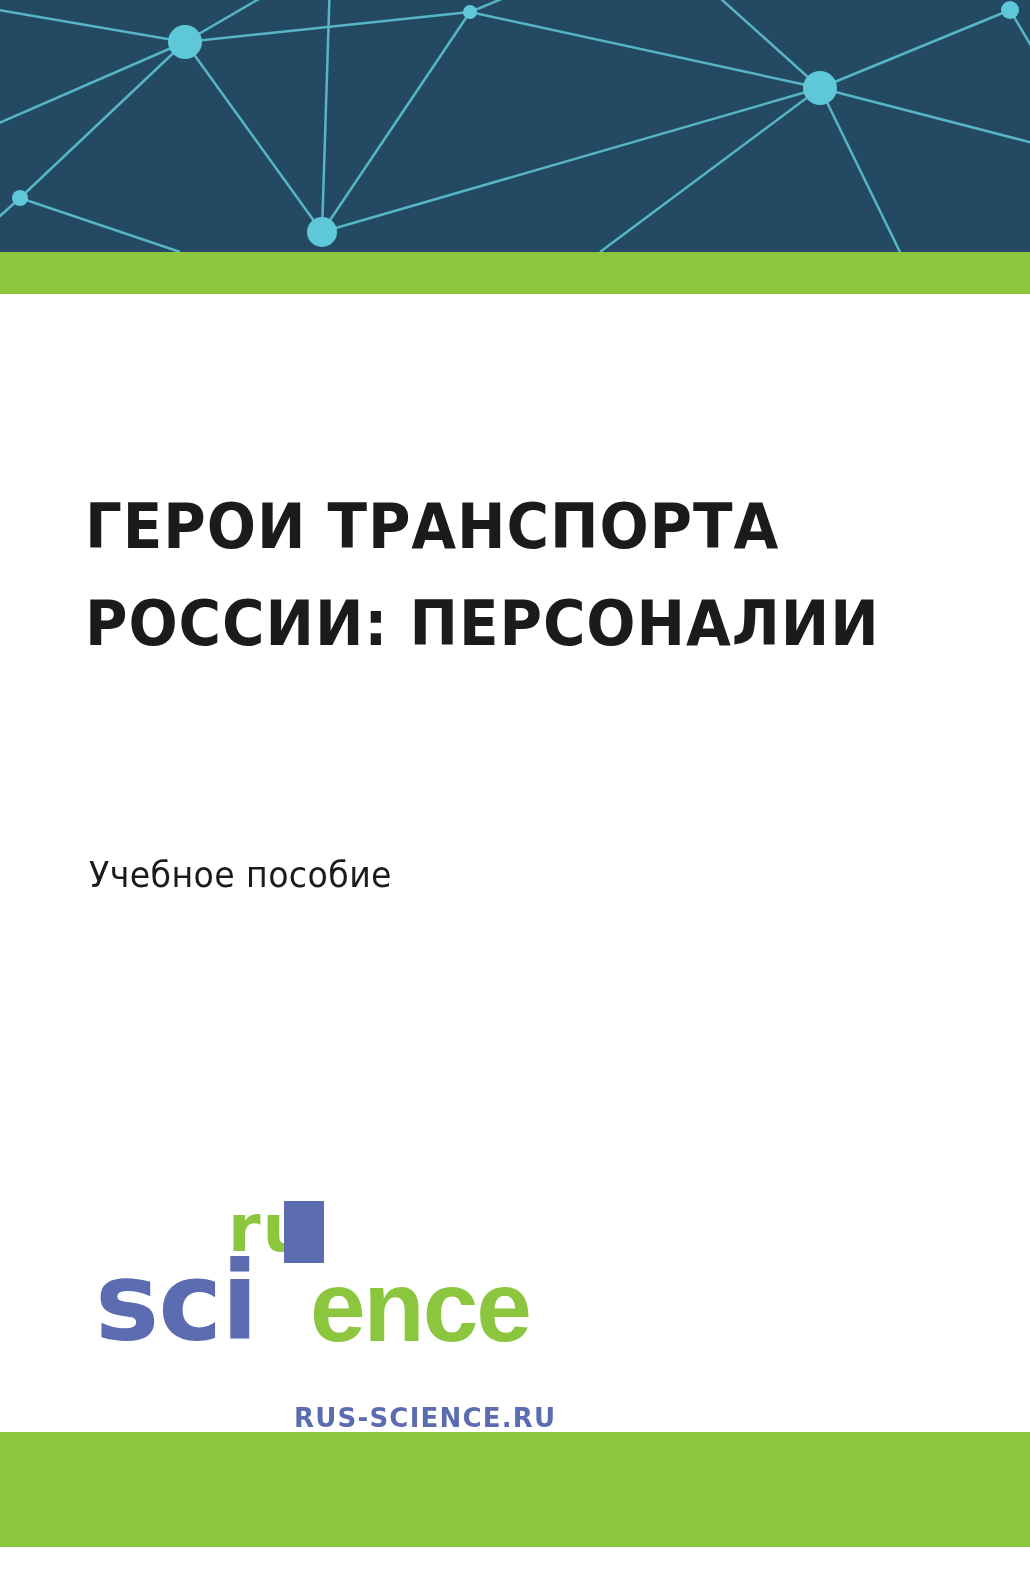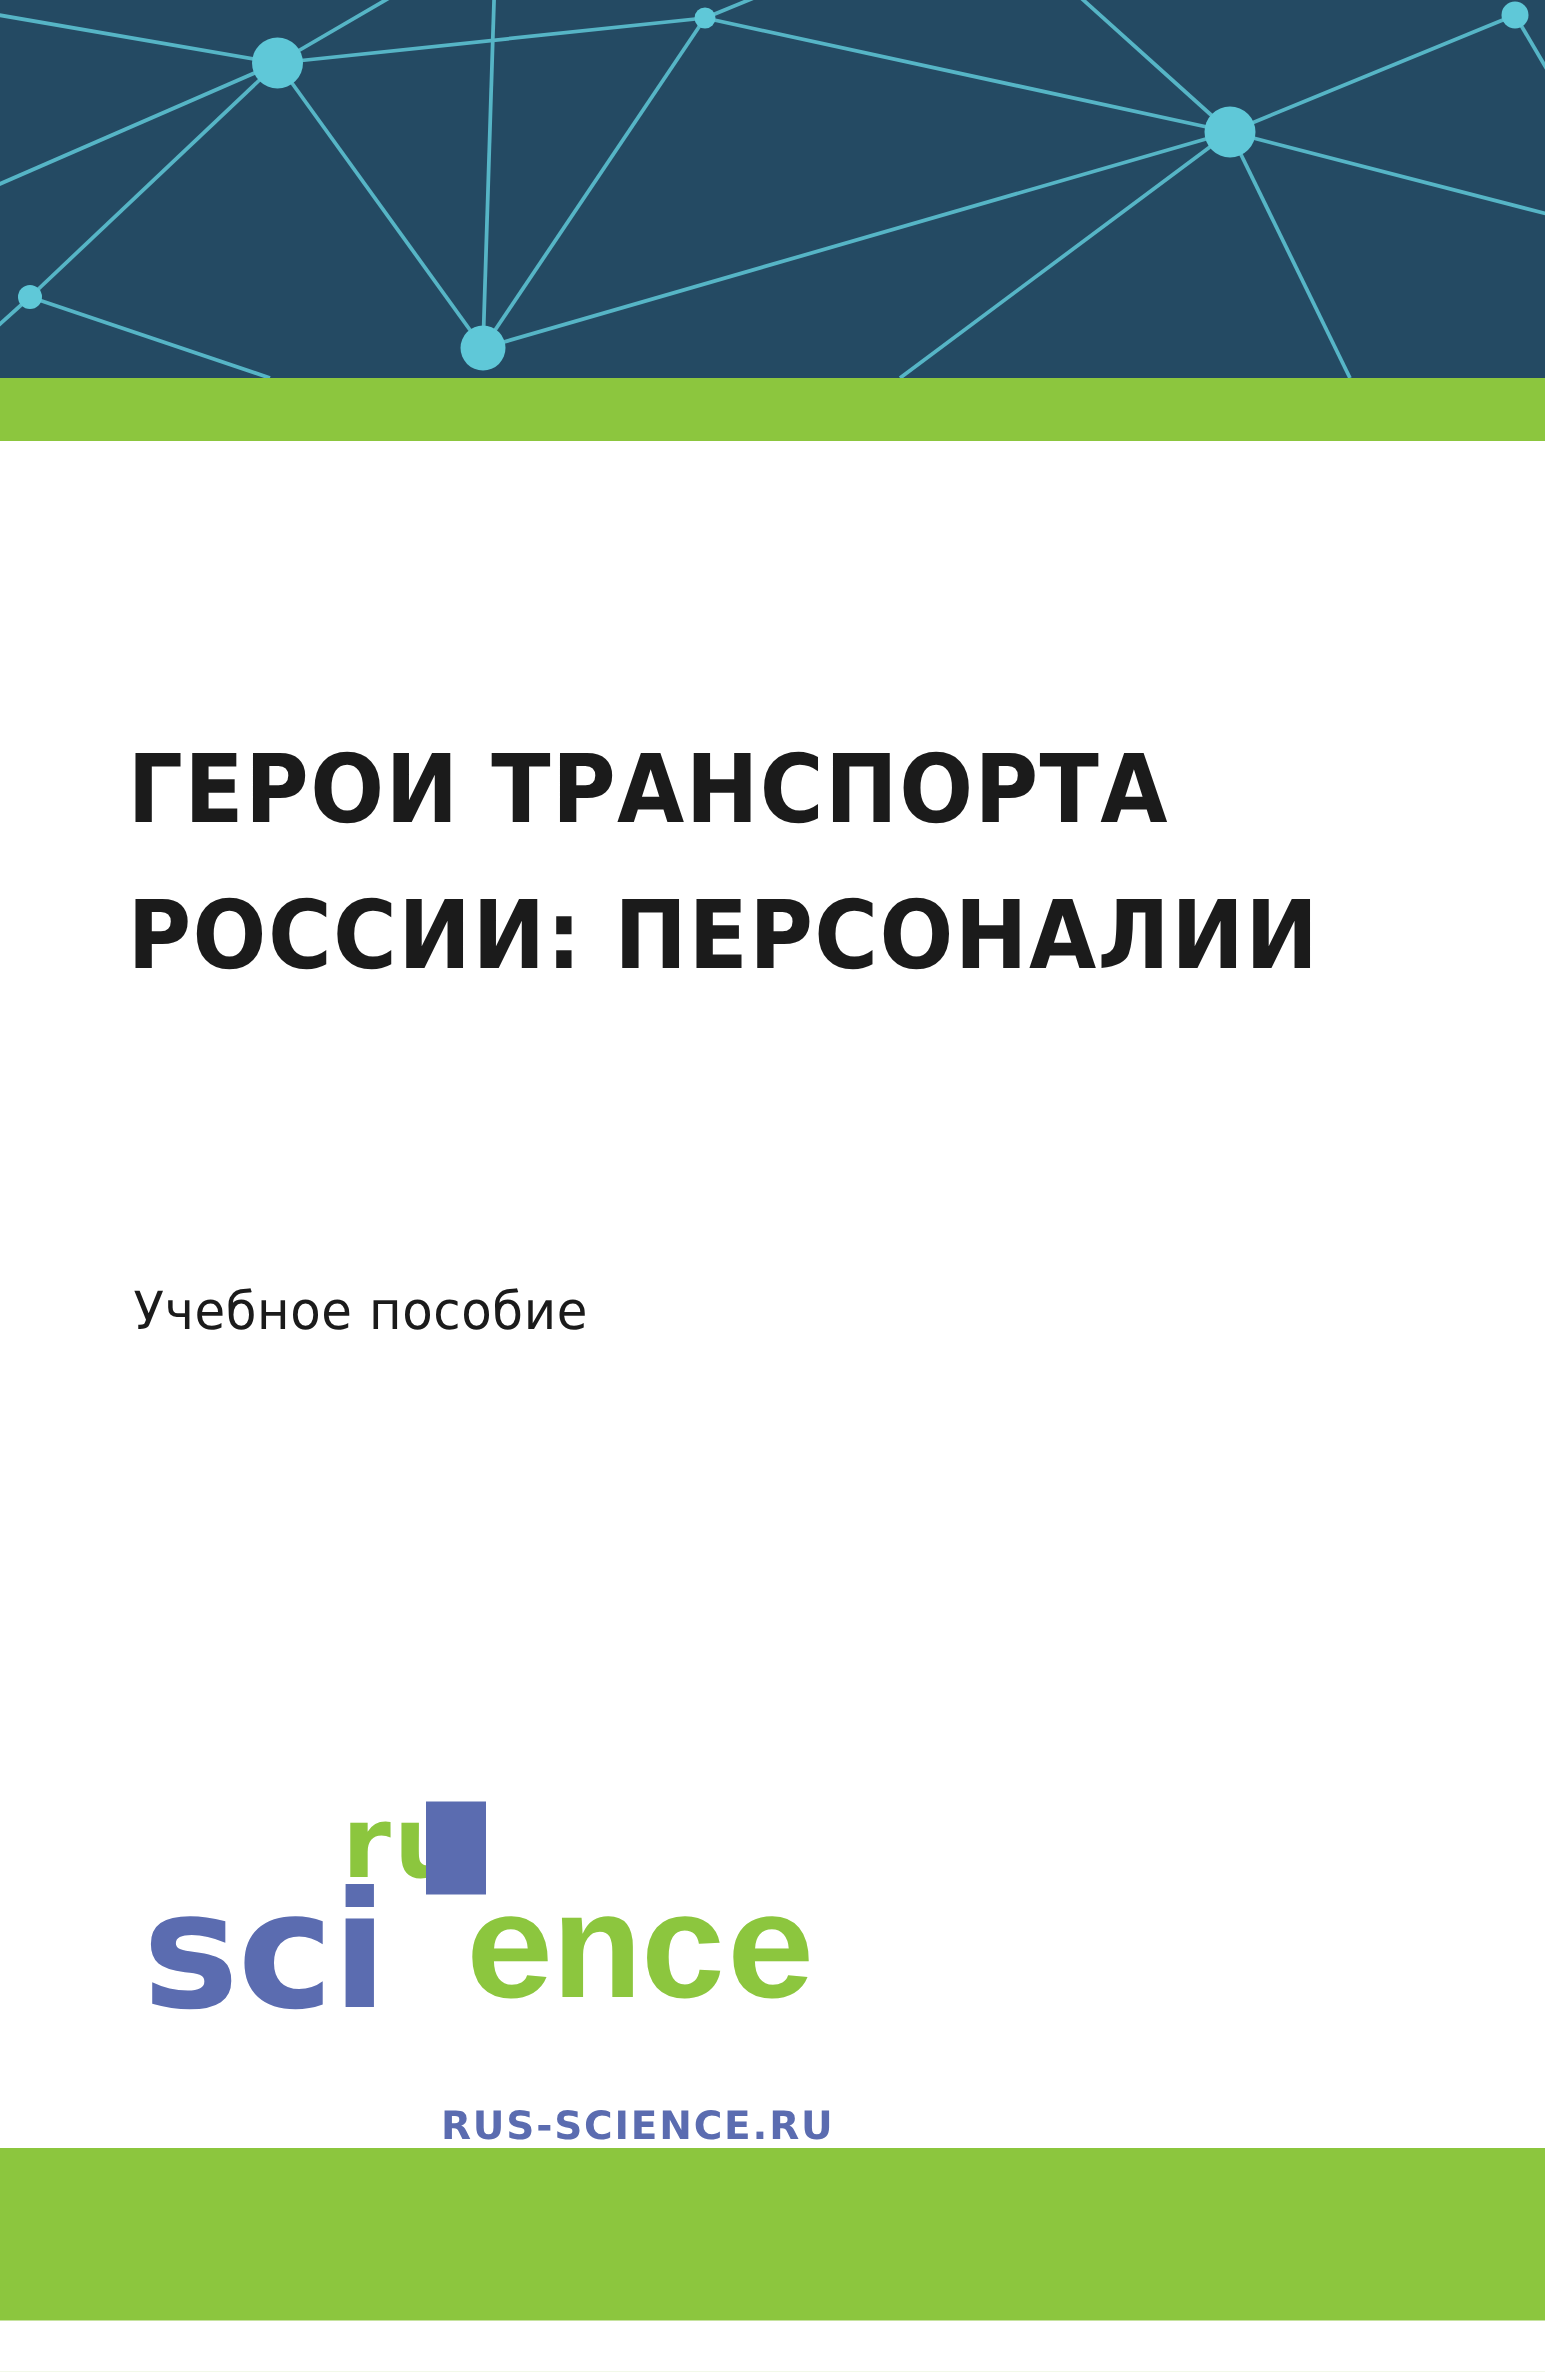--- a/index.html
+++ b/index.html
@@ -142,21 +142,21 @@
     font-size: 108px;
     color: #5b6cb0;
     letter-spacing: -1px;
     line-height: 1;
     text-align: right;
   }
   .logo-ence {
     position: absolute;
     left: 222px;
     top: 60px;
-    font-family: Liberation Mono, monospace;
+    font-family: Liberation Sans, sans-serif;
     font-weight: bold;
     font-size: 100px;
     color: #8cc63e;
     letter-spacing: -2px;
     line-height: 1;
   }
   .logo-url {
     position: absolute;
     left: 206px;
     top: 176px;

